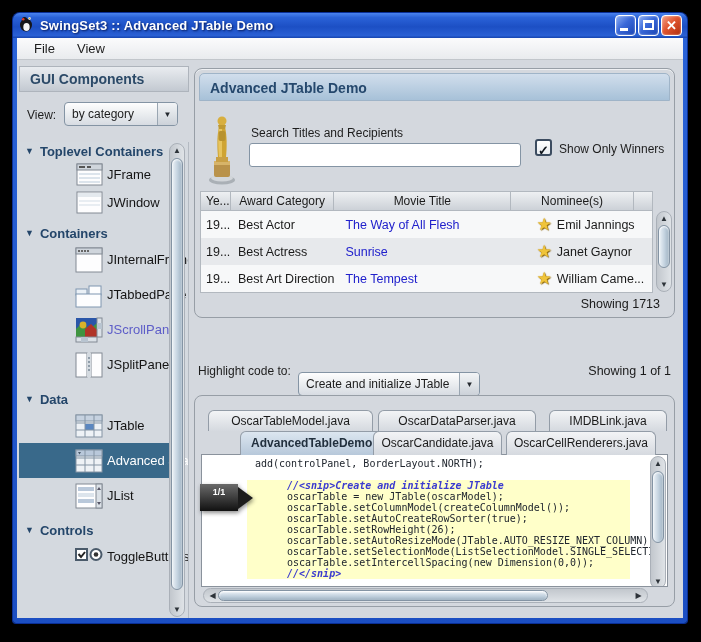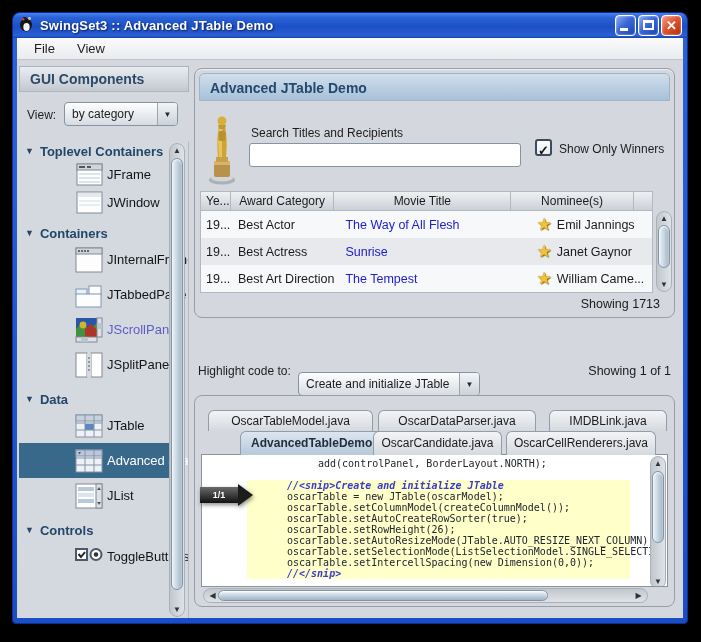--- a/index.html
+++ b/index.html
@@ -131,28 +131,28 @@
   .tab { position:absolute; border:1px solid #939ca7; border-bottom:none; border-radius:6px 6px 0 0;
          background:linear-gradient(180deg,#f3f4f6,#d5d9df); font-size:12px; color:#1b1b1b;
          text-align:center; overflow:hidden; white-space:nowrap; }
   .tab.r1 { top:14px; height:21px; line-height:20px; }
   .tab.r2 { top:35px; height:24px; line-height:22px; z-index:2; }
   .tab.sel { background:linear-gradient(180deg,#dce6f0,#b7c8da); font-weight:bold; color:#22303e; }
   .code-area { position:absolute; left:6px; right:6px; top:58px; bottom:19px; background:#fff;
                border:1px solid #8a929c; overflow:hidden; }
   .code-lines { position:absolute; left:0; top:0; right:17px; bottom:0; padding-top:3px; }
   .code-line { height:11px; line-height:11px; font-family:"DejaVu Sans Mono",monospace;
-               font-size:10px; color:#20262e; padding-left:99px; white-space:pre;margin-left:17px; }
+               font-size:10px; color:#20262e; padding-left:53px; white-space:pre; }
   .code-line.hl { background:#ffffc9; margin-left:45px; padding-left:40px; margin-right:20px; }
   .code-line.cmt { color:#3b3bcf; font-style:italic; font-weight:bold; }
   .code-sb-v { right:1px; top:1px; height:133px; left:auto; }
   .code-sb-h { left:8px; right:26px; bottom:3px; }
   .marker { position:absolute; left:5px; top:88px; display:flex; align-items:center; z-index:3;
             filter:drop-shadow(1px 2px 2px rgba(0,0,0,.45)); }
-  .marker-body { width:38px; height:16px; background:linear-gradient(180deg,#6a6a6a,#111);
+  .marker-body { width:38px; height:27px; background:linear-gradient(180deg,#6a6a6a,#111);
                  color:#fff; font-size:9px; font-weight:bold; text-align:center; line-height:16px; }
   .marker-head { width:0; height:0; border-top:11px solid transparent; border-bottom:11px solid transparent;
                  border-left:15px solid #1c1c1c; }
 </style>
 </head>
 <body>
 
 <div class="screen">
   <div class="window">
 

